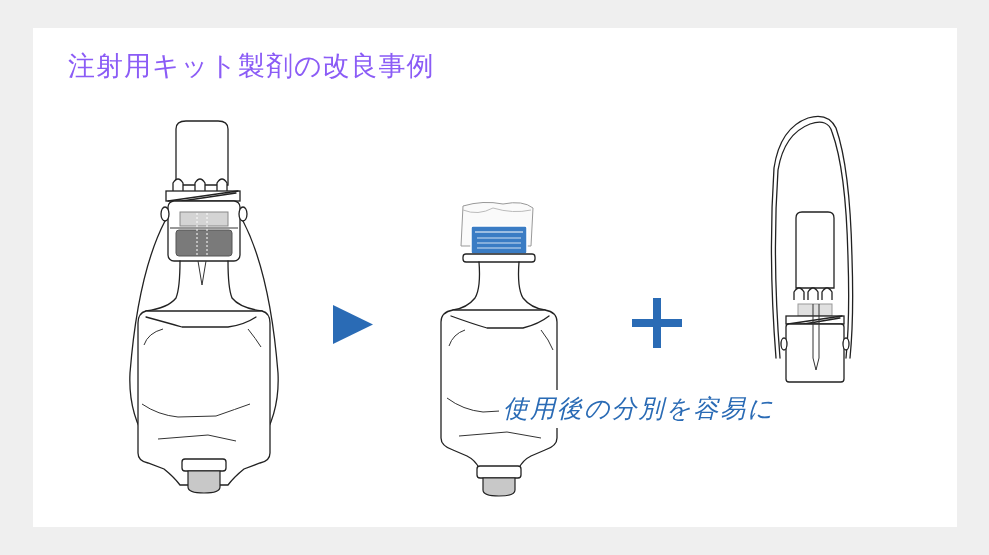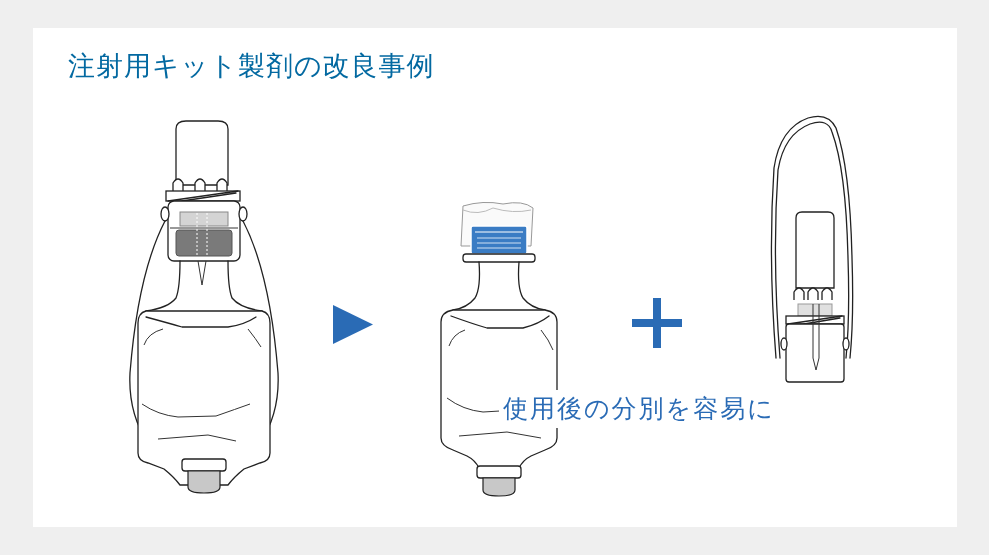--- a/index.html
+++ b/index.html
@@ -13,35 +13,36 @@
     .card {
       position: absolute;
       left: 33px; top: 28px;
       width: 924px; height: 499px;
       background: #ffffff;
     }
     .title {
       position: absolute;
       left: 35px; top: 20px;
       font-size: 27px;
-      color: #0369a1;
+      color: #8b5cf6;
       letter-spacing: 1px;
       white-space: nowrap;
     }
     .illus { position: absolute; overflow: visible; }
     .caption {
       position: absolute;
       left: 466px; top: 362px;
       background: #ffffff;
       color: #2a6bb5;
       font-size: 25px;
       padding: 0 4px 0 4px;
       letter-spacing: 2px;
       white-space: nowrap;
       line-height: 38px;
+      font-style: italic;
     }
     svg .ln { fill: none; stroke: #222; stroke-width: 1.3; stroke-linecap: round; stroke-linejoin: round; }
     svg .thin { fill: none; stroke: #333; stroke-width: 1; }
     svg .wht { fill: #fff; stroke: #222; stroke-width: 1.3; }
   </style>
 </head>
 <body>
 
 <div class="card">
   <div class="title">注射用キット製剤の改良事例</div>

